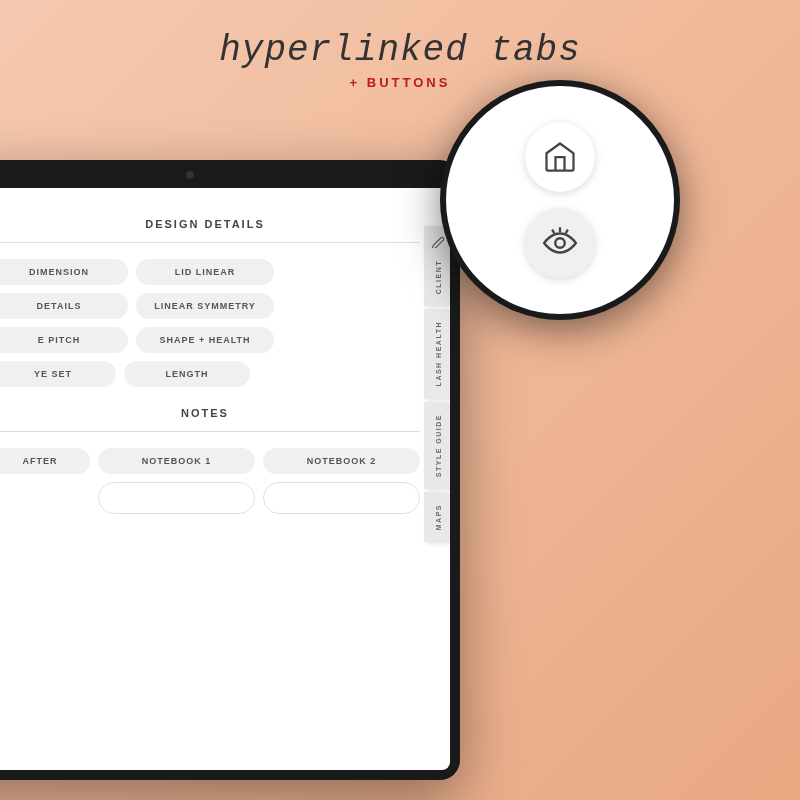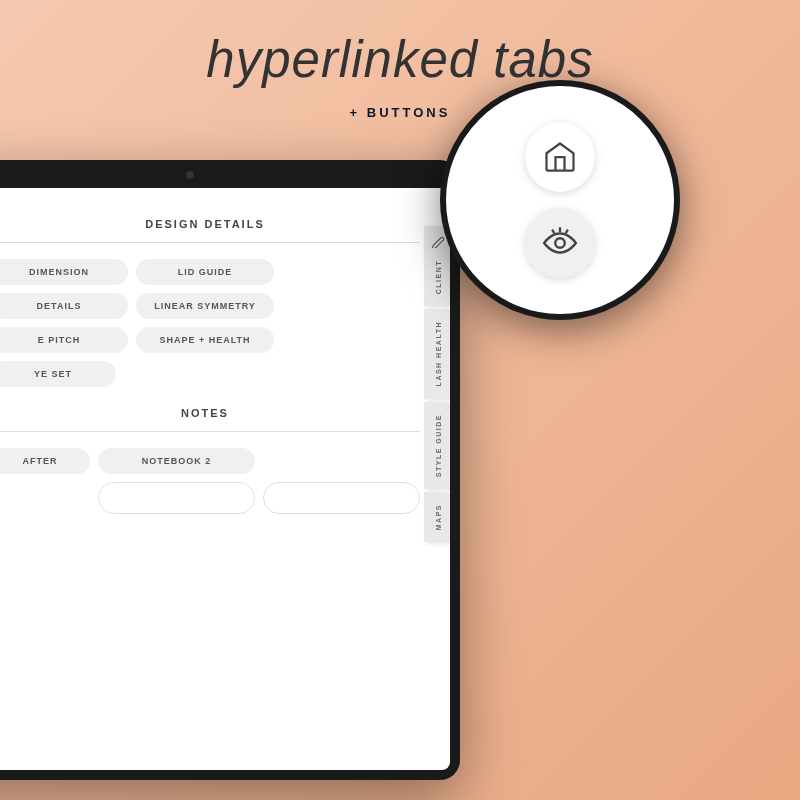--- a/index.html
+++ b/index.html
@@ -24,35 +24,35 @@
     .header-area {
       position: absolute;
       top: 30px;
       left: 0;
       right: 0;
       text-align: center;
       z-index: 10;
     }
 
     .header-title {
-      font-family: Liberation Sans, sans-serif;
-      font-size: 51px;
+      font-family: Liberation Mono, monospace;
+      font-size: 36px;
       color: #333;
       letter-spacing: 1px;
       font-style: italic;
       font-weight: 400;
     }
 
     .header-subtitle {
       font-family: 'Arial', sans-serif;
       font-size: 13px;
       font-weight: 700;
       letter-spacing: 3px;
-      color: #0f172a;
-      margin-top: 16px;
+      color: #b91c1c;
+      margin-top: 4px;
     }
 
     
     .tablet {
       position: absolute;
       top: 160px;
       left: -80px;
       width: 540px;
       height: 620px;
       background: #1a1a1a;
@@ -282,43 +282,45 @@
   <div class="tablet-camera"></div>
 
   <div class="tablet-screen">
     <div class="screen-content">
 
       <div class="section-title">DESIGN DETAILS</div>
       <hr class="divider">
 
       <div class="pill-grid">
         <div class="pill">DIMENSION</div>
-        <div class="pill">LID GUIDE</div>
+        <div class="pill">LID LINEAR</div>
       </div>
 
       <div class="pill-grid">
         <div class="pill">DETAILS</div>
         <div class="pill">LINEAR SYMMETRY</div>
       </div>
 
       <div class="pill-grid">
         <div class="pill">E PITCH</div>
         <div class="pill">SHAPE + HEALTH</div>
       </div>
 
       <div class="pill-grid-2col" style="max-width:260px;">
         <div class="pill">YE SET</div>
+        <div class="pill">LENGTH</div>
       </div>
 
       <div class="notes-section">
         <div class="section-title">NOTES</div>
         <hr class="divider">
 
         <div class="notes-row">
           <div class="pill">AFTER</div>
+          <div class="pill">NOTEBOOK 1</div>
           <div class="pill">NOTEBOOK 2</div>
         </div>
 
         <div class="notes-row">
           <div></div>
           <div class="pill-empty"></div>
           <div class="pill-empty"></div>
         </div>
       </div>
     </div>

